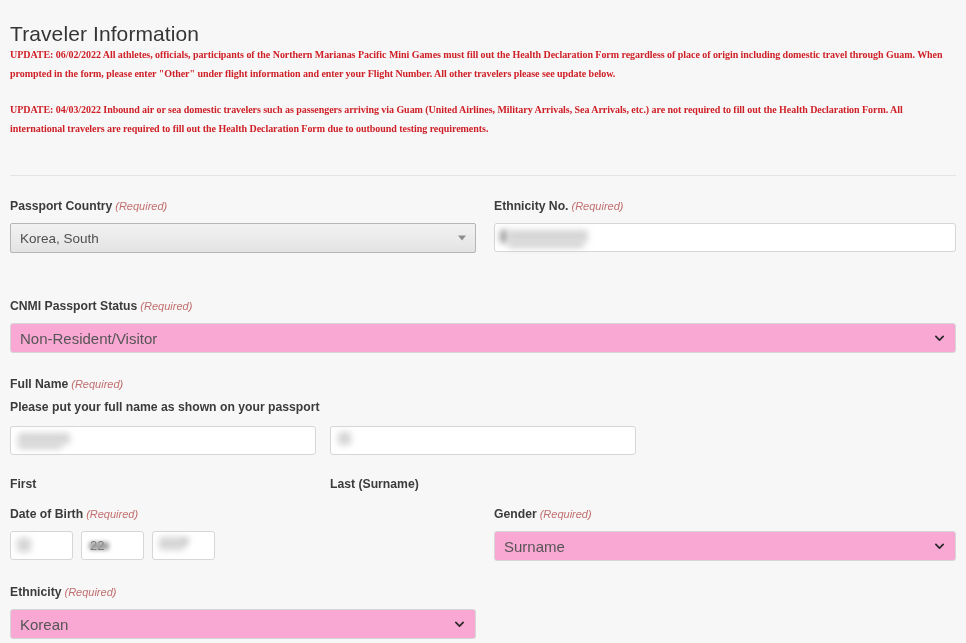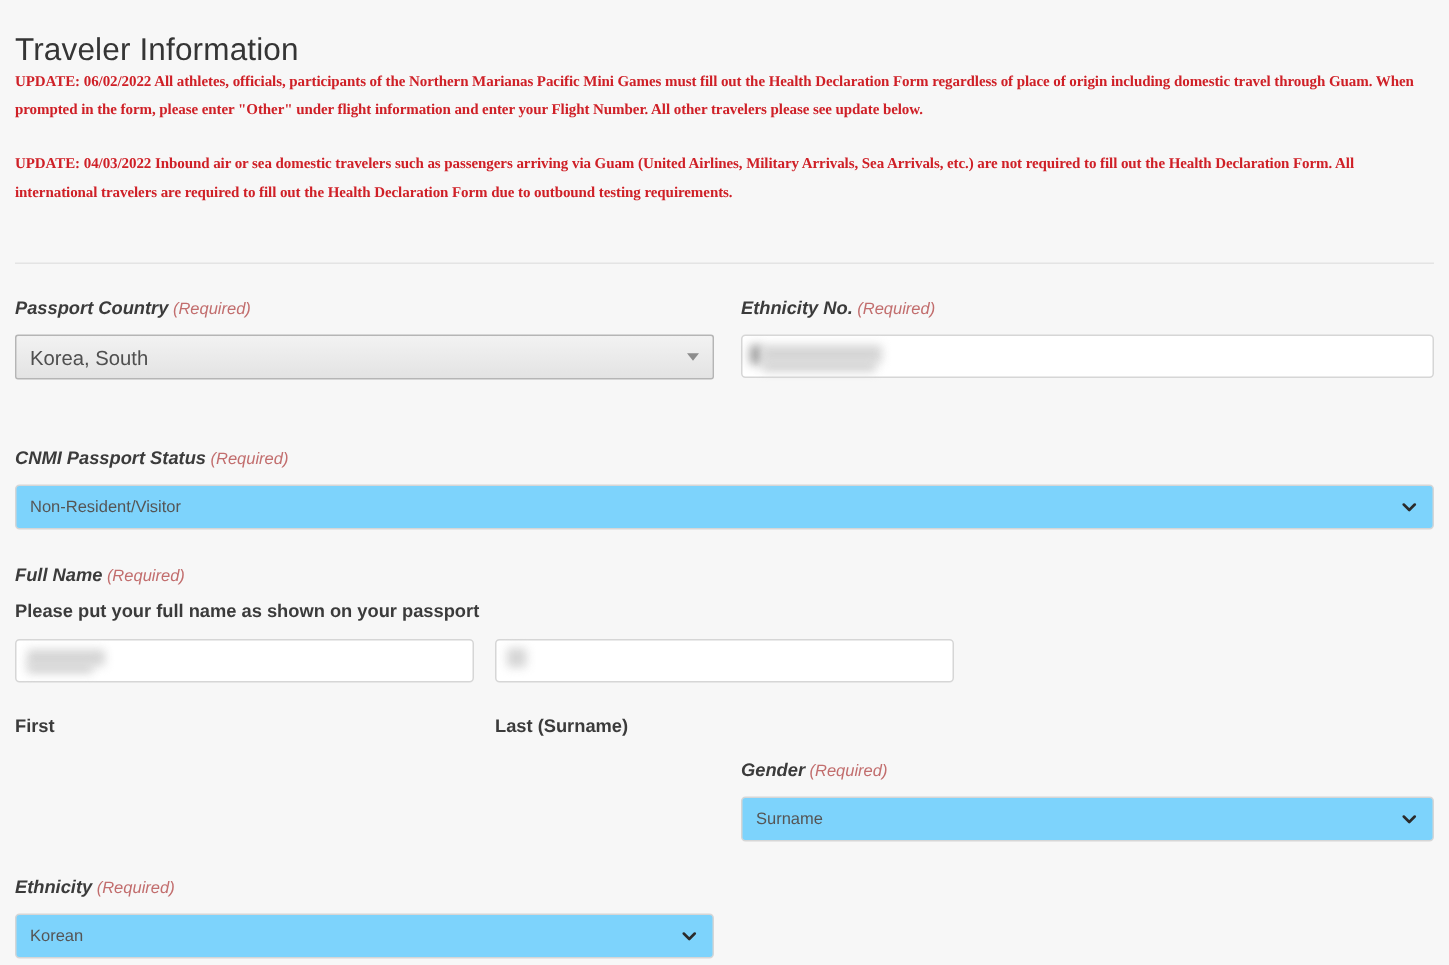--- a/index.html
+++ b/index.html
@@ -62,21 +62,20 @@
     background: #e4e4e4;
   }
 
   
   .field-label {
     font-size: 12.2px;
     font-weight: bold;
     color: #3b3b3b;
     line-height: 16px;
     white-space: nowrap;
-    font-style: italic;
   }
   .req {
     color: #c26e6e;
     font-weight: normal;
     font-style: italic;
     font-size: 11px;
     margin-left: 3px;
   }
   .helper-text {
     font-size: 12.2px;
@@ -98,28 +97,28 @@
     font-family: "Liberation Sans", sans-serif;
     font-size: 13px;
     color: #555;
     padding: 0 8px;
     outline: none;
     width: 100%;
   }
 
   .select-box {
     position: relative;
-    background: #7dd3fc;
+    background: #f9a8d4;
     border: 1px solid #d6d6d6;
     border-radius: 3px;
     height: 30px;
     display: flex;
     align-items: center;
     padding: 0 9px;
-    font-size: 11px;
+    font-size: 15px;
     color: #555;
     cursor: pointer;
   }
   .select-box .chev {
     position: absolute;
     right: 10px;
     top: 50%;
     transform: translateY(-50%);
     width: 11px;
     height: 11px;
@@ -263,20 +262,40 @@
       <div class="name-col">
         <div class="input-wrap">
           <input class="text-input" type="text" value="" style="">
           <span class="redacted" style="left:8px; top:6px; width:13px; height:13px;"></span>
         </div>
         <div class="sub-label">Last (Surname)</div>
       </div>
     </div>
   </div>
 
+  <div id="dob-group">
+    <div>
+      <span class="field-label">Date of Birth</span><span class="req">(Required)</span>
+    </div>
+    <div class="dob-row">
+      <div class="dob-cell">
+        <input class="text-input" type="text" value="" style="">
+        <span class="redacted" style="left:7px; top:7px; width:14px; height:14px;"></span>
+      </div>
+      <div class="dob-cell">
+        <input class="text-input" type="text" value="22" style="">
+        <span class="redacted dark" style="left:8px; top:11px; width:20px; height:8px; filter:blur(2px);"></span>
+      </div>
+      <div class="dob-cell">
+        <input class="text-input" type="text" value="" style="">
+        <span class="redacted" style="left:7px; top:6px; width:26px; height:13px;"></span>
+        <span class="redacted dark" style="left:32px; top:7px; width:4px; height:6px;"></span>
+      </div>
+    </div>
+  </div>
 
   <div id="gender-group">
     <div class="label-row">
       <span class="field-label">Gender</span><span class="req">(Required)</span>
     </div>
     <div class="select-box">
       <span>Surname</span>
       <svg class="chev" viewBox="0 0 12 12">
         <path d="M2 4.2 L6 8.2 L10 4.2" fill="none" stroke="#2b2b2b" stroke-width="1.9" stroke-linecap="round" stroke-linejoin="round"></path>
       </svg>

